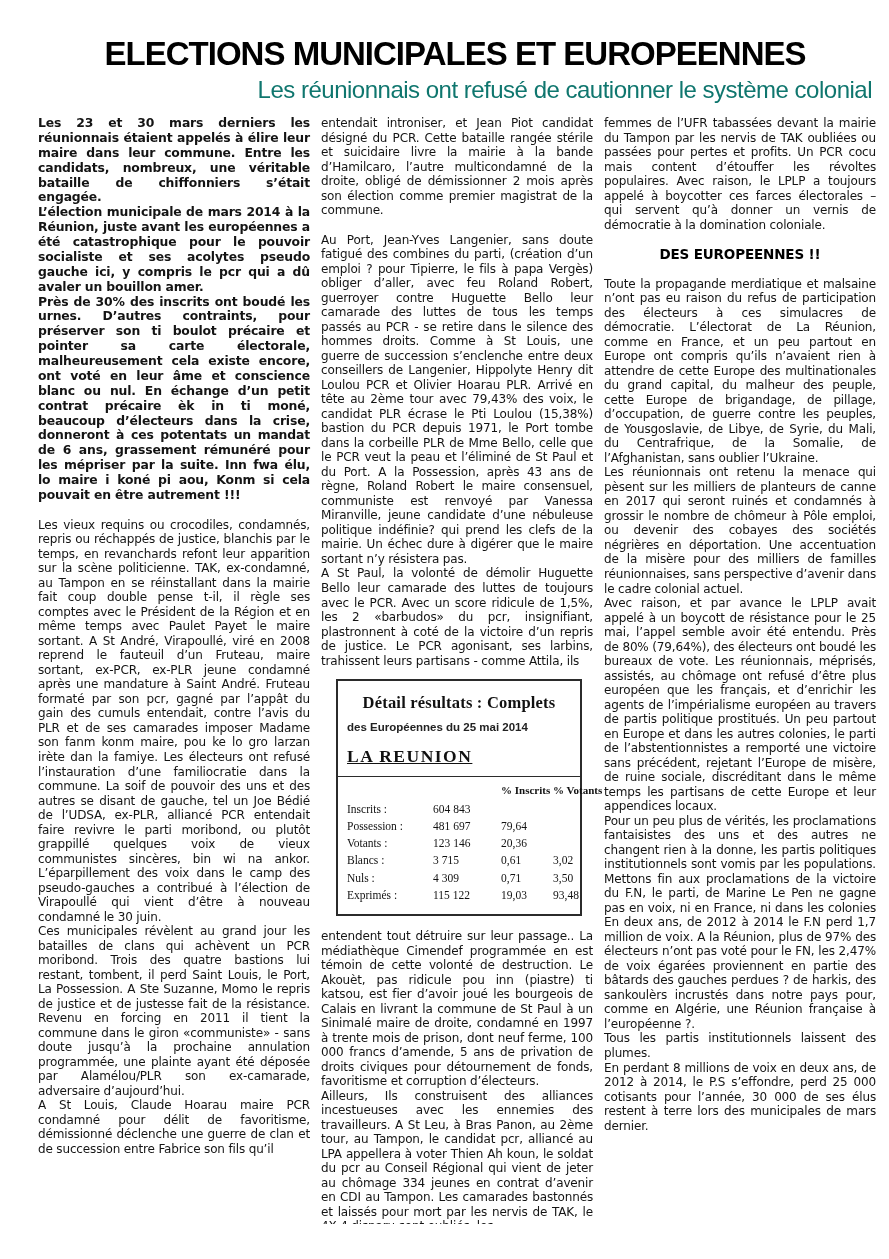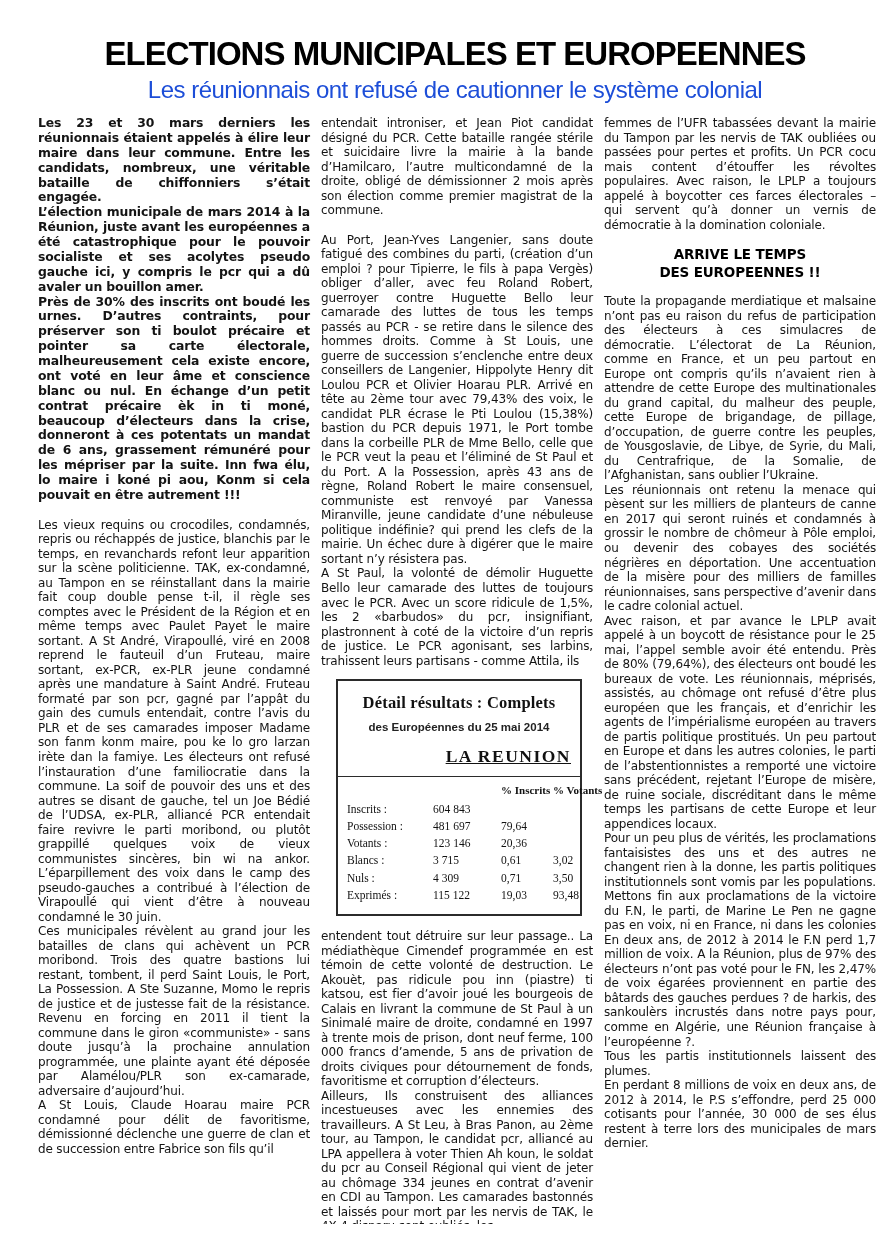--- a/index.html
+++ b/index.html
@@ -20,26 +20,26 @@
     font-weight:bold;
     font-size:34px;
     letter-spacing:-1px;
     color:#000;
     white-space:nowrap;
     transform:scaleX(0.97);
     transform-origin:center;
   }
   .page-subtitle {
     margin:3px 0 12px 0;
-    text-align:center;
+    text-align:right;
     font-family:"Liberation Sans",sans-serif;
     font-weight:400;
     font-size:24px;
     letter-spacing:-0.5px;
-    color:#1d4ed8;
+    color:#0f766e;
   }
   .cols { display:flex; gap:11px; }
   .col {
     flex:0 0 272px;
     width:272px;
     font-size:12px;
     line-height:1.21;
     letter-spacing:-0.15px;
     text-align:justify;
     text-justify:inter-word;
@@ -64,28 +64,27 @@
     border:2px solid #2b2b2b;
     margin:11px 11px 13px 15px;
     padding:12px 9px 10px 9px;
     font-family:"Liberation Serif","DejaVu Serif",serif;
     color:#111;
     text-align:left;
     letter-spacing:0;
   }
   .rb-title { text-align:center; font-weight:bold; font-size:16.5px; letter-spacing:0.2px; }
   .rb-sub {
-    text-align:center;
     font-family:"Liberation Sans",sans-serif;
     font-weight:bold;
     font-size:11.5px;
     margin-top:8px;
     color:#222;
   }
-  .rb-region { text-align:right; margin:11px 0 9px 0; font-weight:bold; font-size:17.5px; letter-spacing:1.5px; }
+  .rb-region { text-align:left; margin:11px 0 9px 0; font-weight:bold; font-size:17.5px; letter-spacing:1.5px; }
   .rb-region span { text-decoration:underline; }
   .rb-rule { border-top:1.5px solid #2b2b2b; margin:0 -9px; }
   .rb-table { margin-top:5px; font-size:11.5px; line-height:1.5; }
   .rb-row { display:grid; grid-template-columns:80px 62px 46px 41px; column-gap:6px; }
   .rb-row > span { text-align:left; white-space:nowrap; }
   .rb-head { font-weight:bold; font-size:11px; margin-bottom:2px; }
 </style>
 </head>
 <body>
 
@@ -162,21 +161,20 @@
         </div>
       </div>
 
       <p>entendent tout détruire sur leur passage.. La médiathèque Cimendef programmée en est témoin de cette volonté de destruction. Le Akouèt, pas ridicule pou inn (piastre) ti katsou, est fier d’avoir joué les bourgeois de Calais en livrant la commune de St Paul à un Sinimalé maire de droite, condamné en 1997 à trente mois de prison, dont neuf ferme, 100 000 francs d’amende, 5 ans de privation de droits civiques pour détournement de fonds, favoritisme et corruption d’électeurs.</p>
       <p>Ailleurs, Ils construisent des alliances incestueuses avec les ennemies des travailleurs. A St Leu, à Bras Panon, au 2ème tour, au Tampon, le candidat pcr, alliancé au LPA appellera à voter Thien Ah koun, le soldat du pcr au Conseil Régional qui vient de jeter au chômage 334 jeunes en contrat d’avenir en CDI au Tampon. Les camarades bastonnés et laissés pour mort par les nervis de TAK, le 4X 4 disparu sont oubliés, les</p>
     </div>
 
     <div class="col">
       <p>femmes de l’UFR tabassées devant la mairie du Tampon par les nervis de TAK oubliées ou passées pour pertes et profits. Un PCR cocu mais content d’étouffer les révoltes populaires. Avec raison, le LPLP a toujours appelé à boycotter ces farces électorales – qui servent qu’à donner un vernis de démocratie à la domination coloniale.</p>
       <div class="sec-heading">
-        <div>ARRIVE LE TEMPS</div>
         <div>DES EUROPEENNES !!</div>
       </div>
       <p>Toute la propagande merdiatique et malsaine n’ont pas eu raison du refus de participation des électeurs à ces simulacres de démocratie. L’électorat de La Réunion, comme en France, et un peu partout en Europe ont compris qu’ils n’avaient rien à attendre de cette Europe des multinationales du grand capital, du malheur des peuple, cette Europe de brigandage, de pillage, d’occupation, de guerre contre les peuples, de Yousgoslavie, de Libye, de Syrie, du Mali, du Centrafrique, de la Somalie, de l’Afghanistan, sans oublier l’Ukraine.</p>
       <p>Les réunionnais ont retenu la menace qui pèsent sur les milliers de planteurs de canne en 2017 qui seront ruinés et condamnés à grossir le nombre de chômeur à Pôle emploi, ou devenir des cobayes des sociétés négrières en déportation. Une accentuation de la misère pour des milliers de familles réunionnaises, sans perspective d’avenir dans le cadre colonial actuel.</p>
       <p>Avec raison, et par avance le LPLP avait appelé à un boycott de résistance pour le 25 mai, l’appel semble avoir été entendu. Près de 80% (79,64%), des électeurs ont boudé les bureaux de vote. Les réunionnais, méprisés, assistés, au chômage ont refusé d’être plus européen que les français, et d’enrichir les agents de l’impérialisme européen au travers de partis politique prostitués. Un peu partout en Europe et dans les autres colonies, le parti de l’abstentionnistes a remporté une victoire sans précédent, rejetant l’Europe de misère, de ruine sociale, discréditant dans le même temps les partisans de cette Europe et leur appendices locaux.</p>
       <p>Pour un peu plus de vérités, les proclamations fantaisistes des uns et des autres ne changent rien à la donne, les partis politiques institutionnels sont vomis par les populations. Mettons fin aux proclamations de la victoire du F.N, le parti, de Marine Le Pen ne gagne pas en voix, ni en France, ni dans les colonies En deux ans, de 2012 à 2014 le F.N perd 1,7 million de voix. A la Réunion, plus de 97% des électeurs n’ont pas voté pour le FN, les 2,47% de voix égarées proviennent en partie des bâtards des gauches perdues ? de harkis, des sankoulèrs incrustés dans notre pays pour, comme en Algérie, une Réunion française à l’européenne ?.</p>
       <p>Tous les partis institutionnels laissent des plumes.</p>
       <p>En perdant 8 millions de voix en deux ans, de 2012 à 2014, le P.S s’effondre, perd 25 000 cotisants pour l’année, 30 000 de ses élus restent à terre lors des municipales de mars dernier.</p>
     </div>
 

